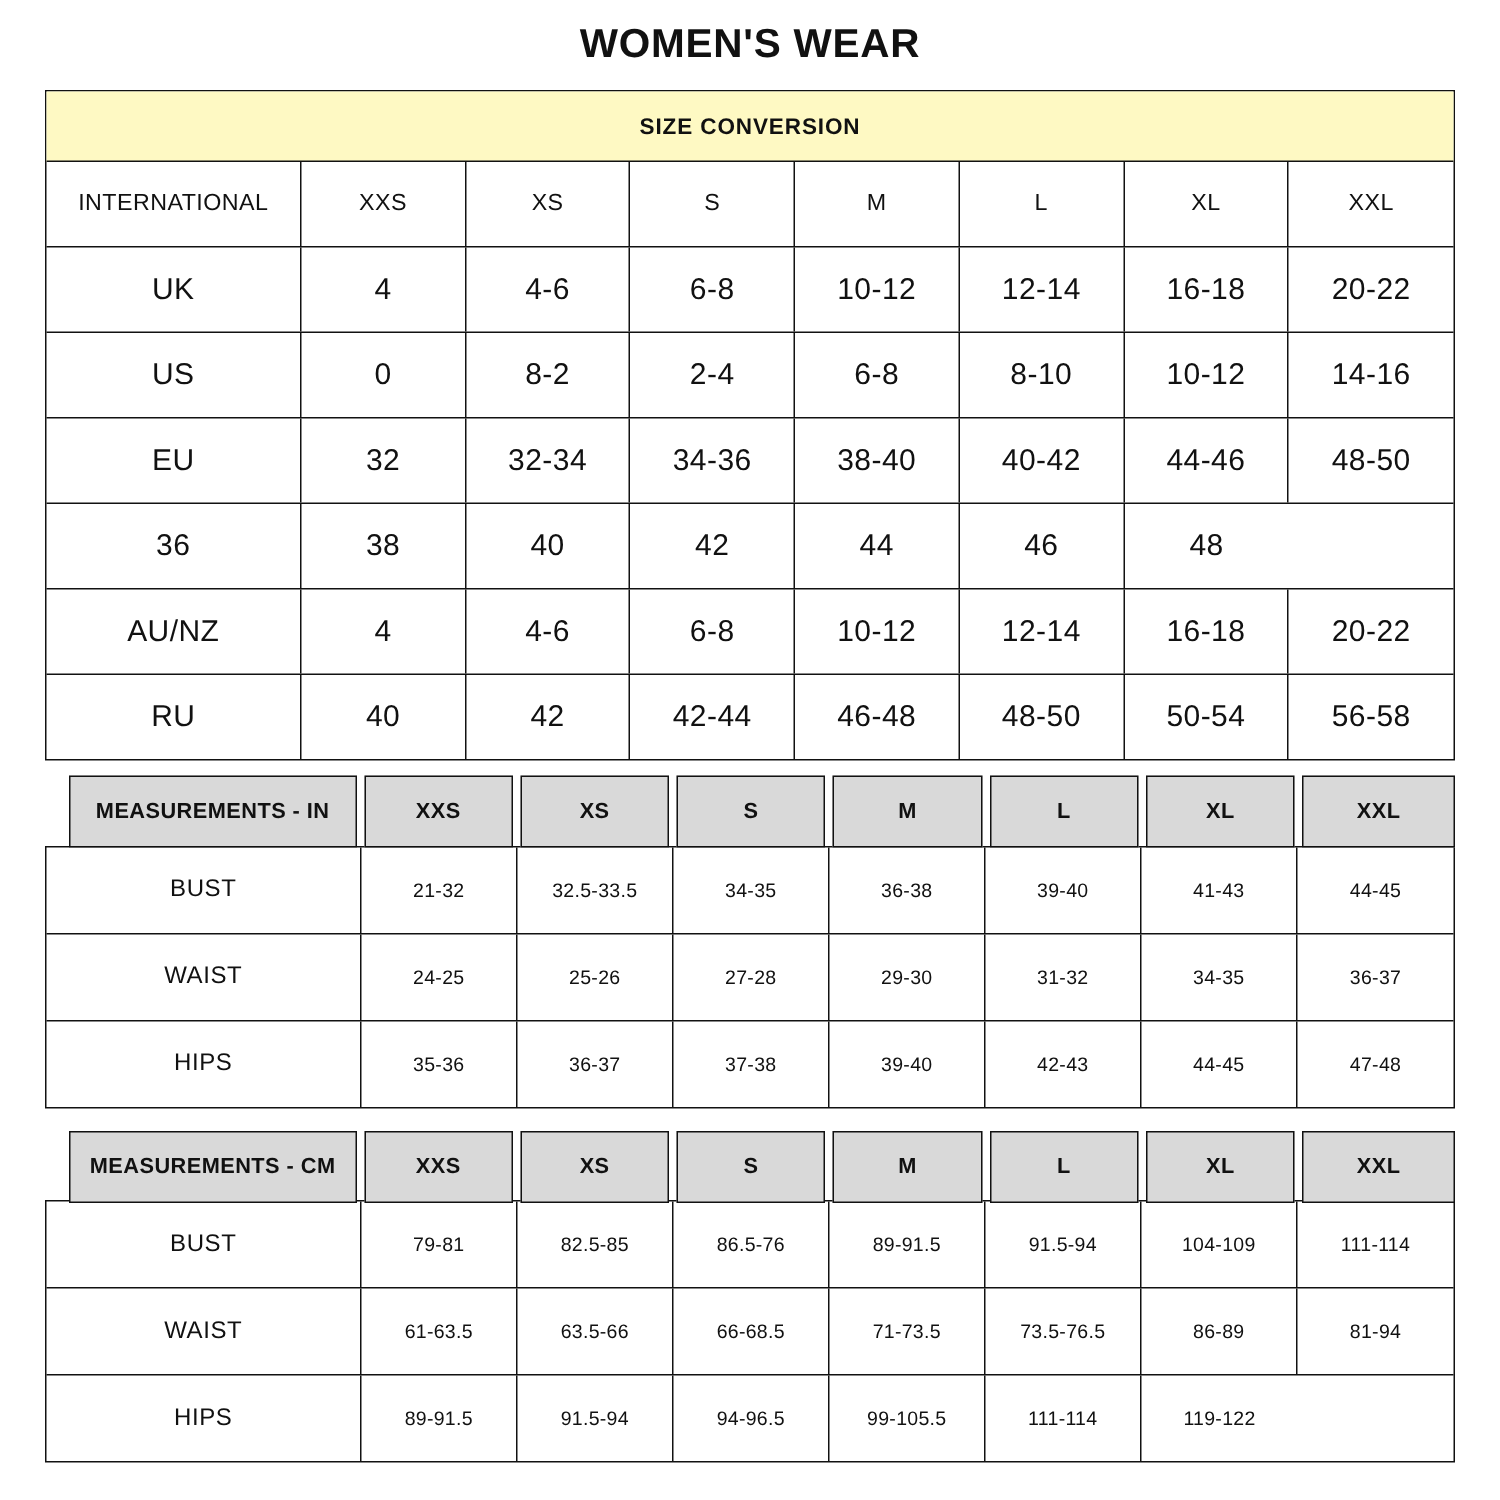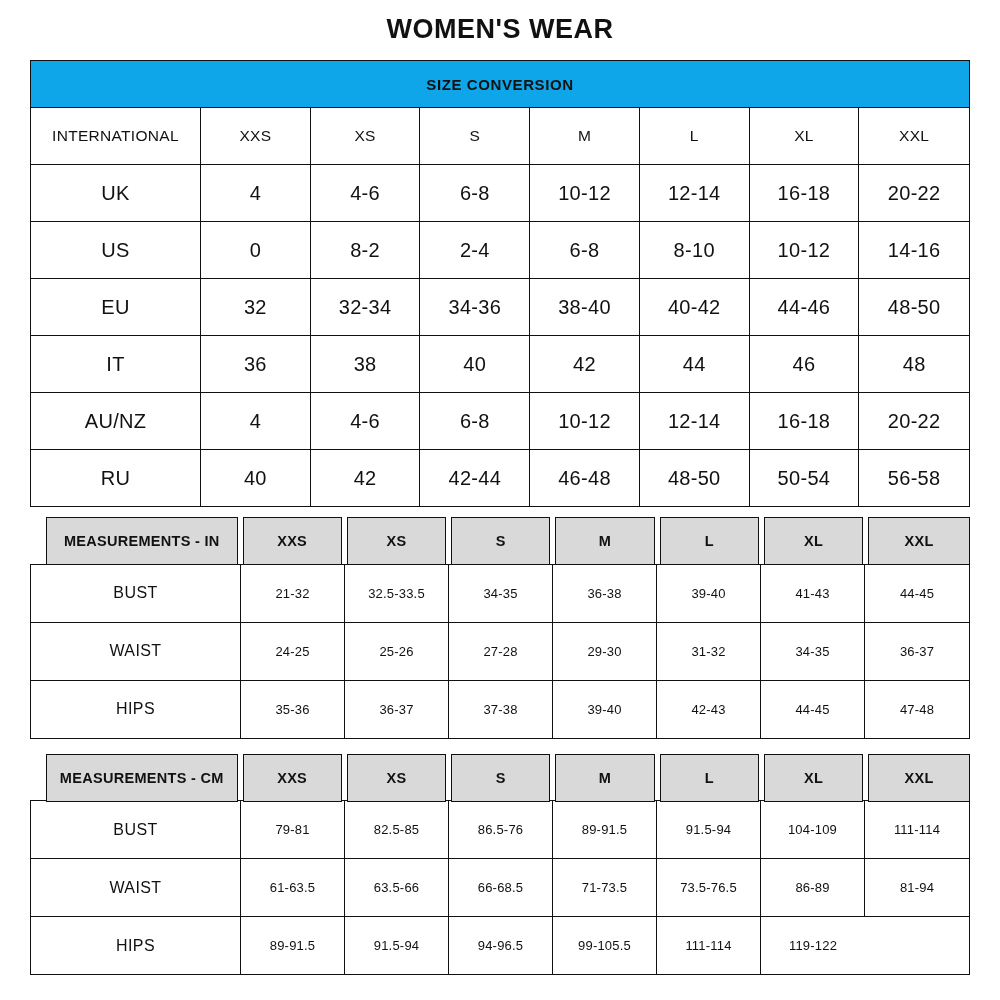--- a/index.html
+++ b/index.html
@@ -17,21 +17,21 @@
     font-size: 27px;
     font-weight: 700;
     letter-spacing: 0.5px;
     margin: 8px 0 15px 0;
   }
 
   
   .tbl1 { border: 1.5px solid #111; margin-bottom: 10px; }
   .bar {
     height: 47px;
-    background: #0ea5e9;
+    background: #fef9c3;
     border-bottom: 1.5px solid #111;
     display: flex; align-items: center; justify-content: center;
     font-weight: 700; font-size: 15px; letter-spacing: 0.6px;
   }
   .t1-row { display: grid; grid-template-columns: 170px repeat(7, 1fr); }
   .t1-body .t1-row { border-top: 1.5px solid #111; }
   .t1-row .cell {
     height: 56px;
     display: flex; align-items: center; justify-content: center;
     font-size: 20px;
@@ -118,21 +118,20 @@
           <div class="cell first">EU</div>
           <div class="cell">32</div>
           <div class="cell">32-34</div>
           <div class="cell">34-36</div>
           <div class="cell">38-40</div>
           <div class="cell">40-42</div>
           <div class="cell">44-46</div>
           <div class="cell">48-50</div>
         </div>
         <div class="t1-row">
-          <div class="cell first">IT</div>
           <div class="cell">36</div>
           <div class="cell">38</div>
           <div class="cell">40</div>
           <div class="cell">42</div>
           <div class="cell">44</div>
           <div class="cell">46</div>
           <div class="cell">48</div>
         </div>
         <div class="t1-row">
           <div class="cell first">AU/NZ</div>

